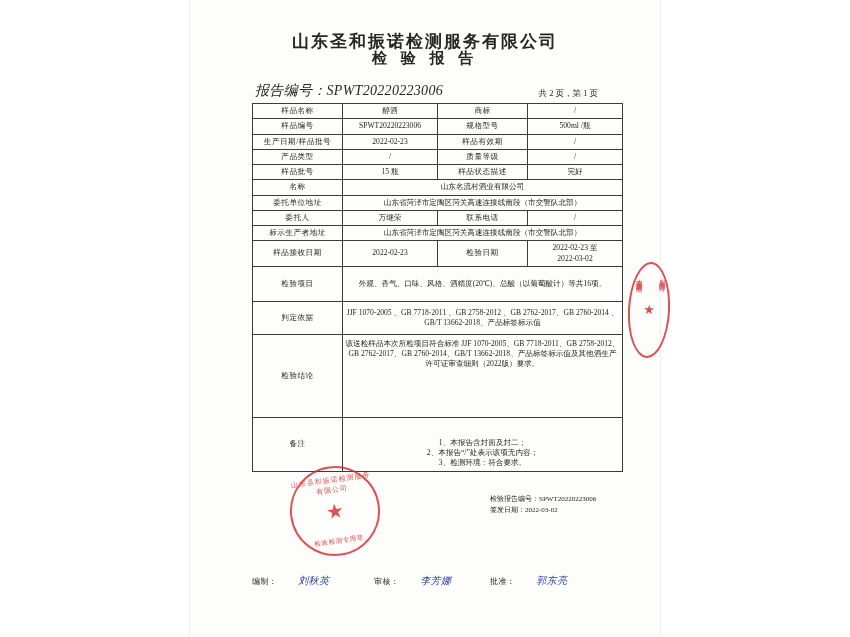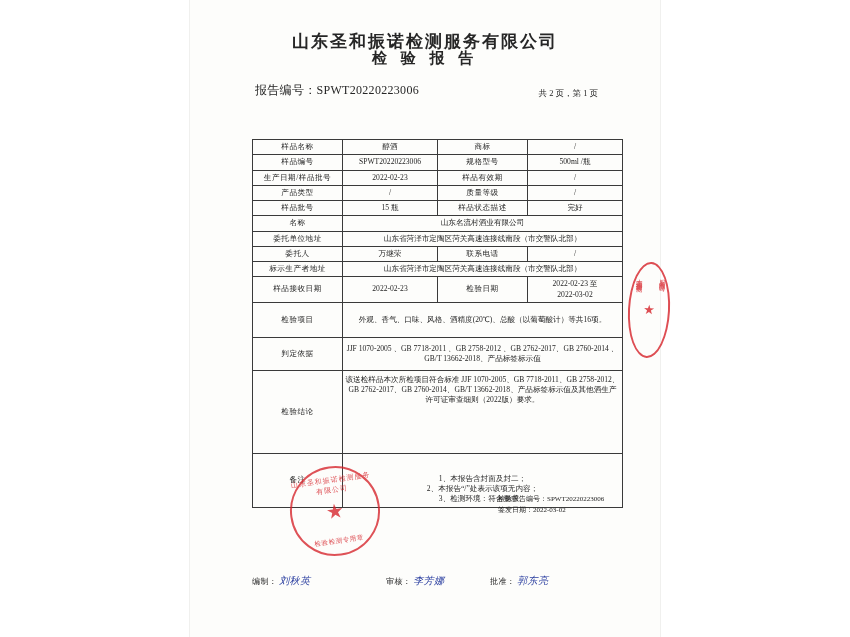--- a/index.html
+++ b/index.html
@@ -62,37 +62,37 @@
     width: 470px;
     text-align: center;
     font-size: 15px;
     font-weight: bold;
     letter-spacing: 5px;
   }
 
   .report-no {
     position: absolute;
     left: 65px; top: 82px;
-    font-size: 12px;
+    font-size: 14px;
     letter-spacing: 0.3px;
+    font-style: italic;
   }
   .page-no {
     position: absolute;
     right: 62px; top: 88px;
     font-size: 8.5px;
   }
 
   table.main {
     position: absolute;
     left: 62px;
     top: 103px;
     width: 350px;
     border-collapse: collapse;
     table-layout: fixed;
-    margin-top: 36px;
   }
   table.main td {
     border: 0.8px solid #3a3a3a;
     font-size: 7.6px;
     text-align: center;
     vertical-align: middle;
     padding: 2px 2px;
     line-height: 1.35;
     color: #1f1f1f;
   }
@@ -112,21 +112,21 @@
   .sig {
     position: absolute;
     font-size: 8px;
     letter-spacing: 0.4px;
   }
   .sig-name {
     font-family: "Liberation Serif", serif;
     color: #2b3fa0;
     font-size: 10px;
     font-style: italic;
-    margin-left: 2px;
+    margin-left: 21px;
   }
 
   
   .seal {
     position: absolute;
     width: 86px;
     height: 86px;
     border: 2.2px solid #d6232a;
     border-radius: 50%;
     opacity: 0.78;
@@ -187,21 +187,21 @@
     font-size: 6.5px;
     writing-mode: vertical-rl;
     letter-spacing: 1px;
     height: 72px;
   }
   .seal-oval .ov-left { left: 3px; }
   .seal-oval .ov-right { right: 3px; }
 
   .sign-block {
     position: absolute;
-    left: 308px;
+    left: 300px;
     top: 494px;
     font-size: 7px;
     color: #1f1f1f;
     line-height: 1.6;
   }
 </style>
 </head>
 <body>
 
 <div class="margin-left"></div>
@@ -297,21 +297,21 @@
         <td class="val lefttext" colspan="3" style="vertical-align:top;padding-top:20px;white-space:pre-line">1、本报告含封面及封二；
 2、本报告“/”处表示该项无内容；
 3、检测环境：符合要求。</td>
       </tr>
     </tbody>
   </table>
 
   <div class="sig" style="left:62px; top:574px;">
     <span>编制：</span><span class="sig-name">刘秋英</span>
   </div>
-  <div class="sig" style="left:196px; top:574px;">
+  <div class="sig" style="left:184px; top:574px;">
     <span>审核：</span><span class="sig-name">李芳娜</span>
   </div>
   <div class="sig" style="left:300px; top:574px;text-align:right;">
     <span>批准：</span><span class="sig-name">郭东亮</span>
   </div>
 
   <div class="sign-block">
     <div>检验报告编号：SPWT20220223006</div>
     <div>签发日期：2022-03-02</div>
   </div>

